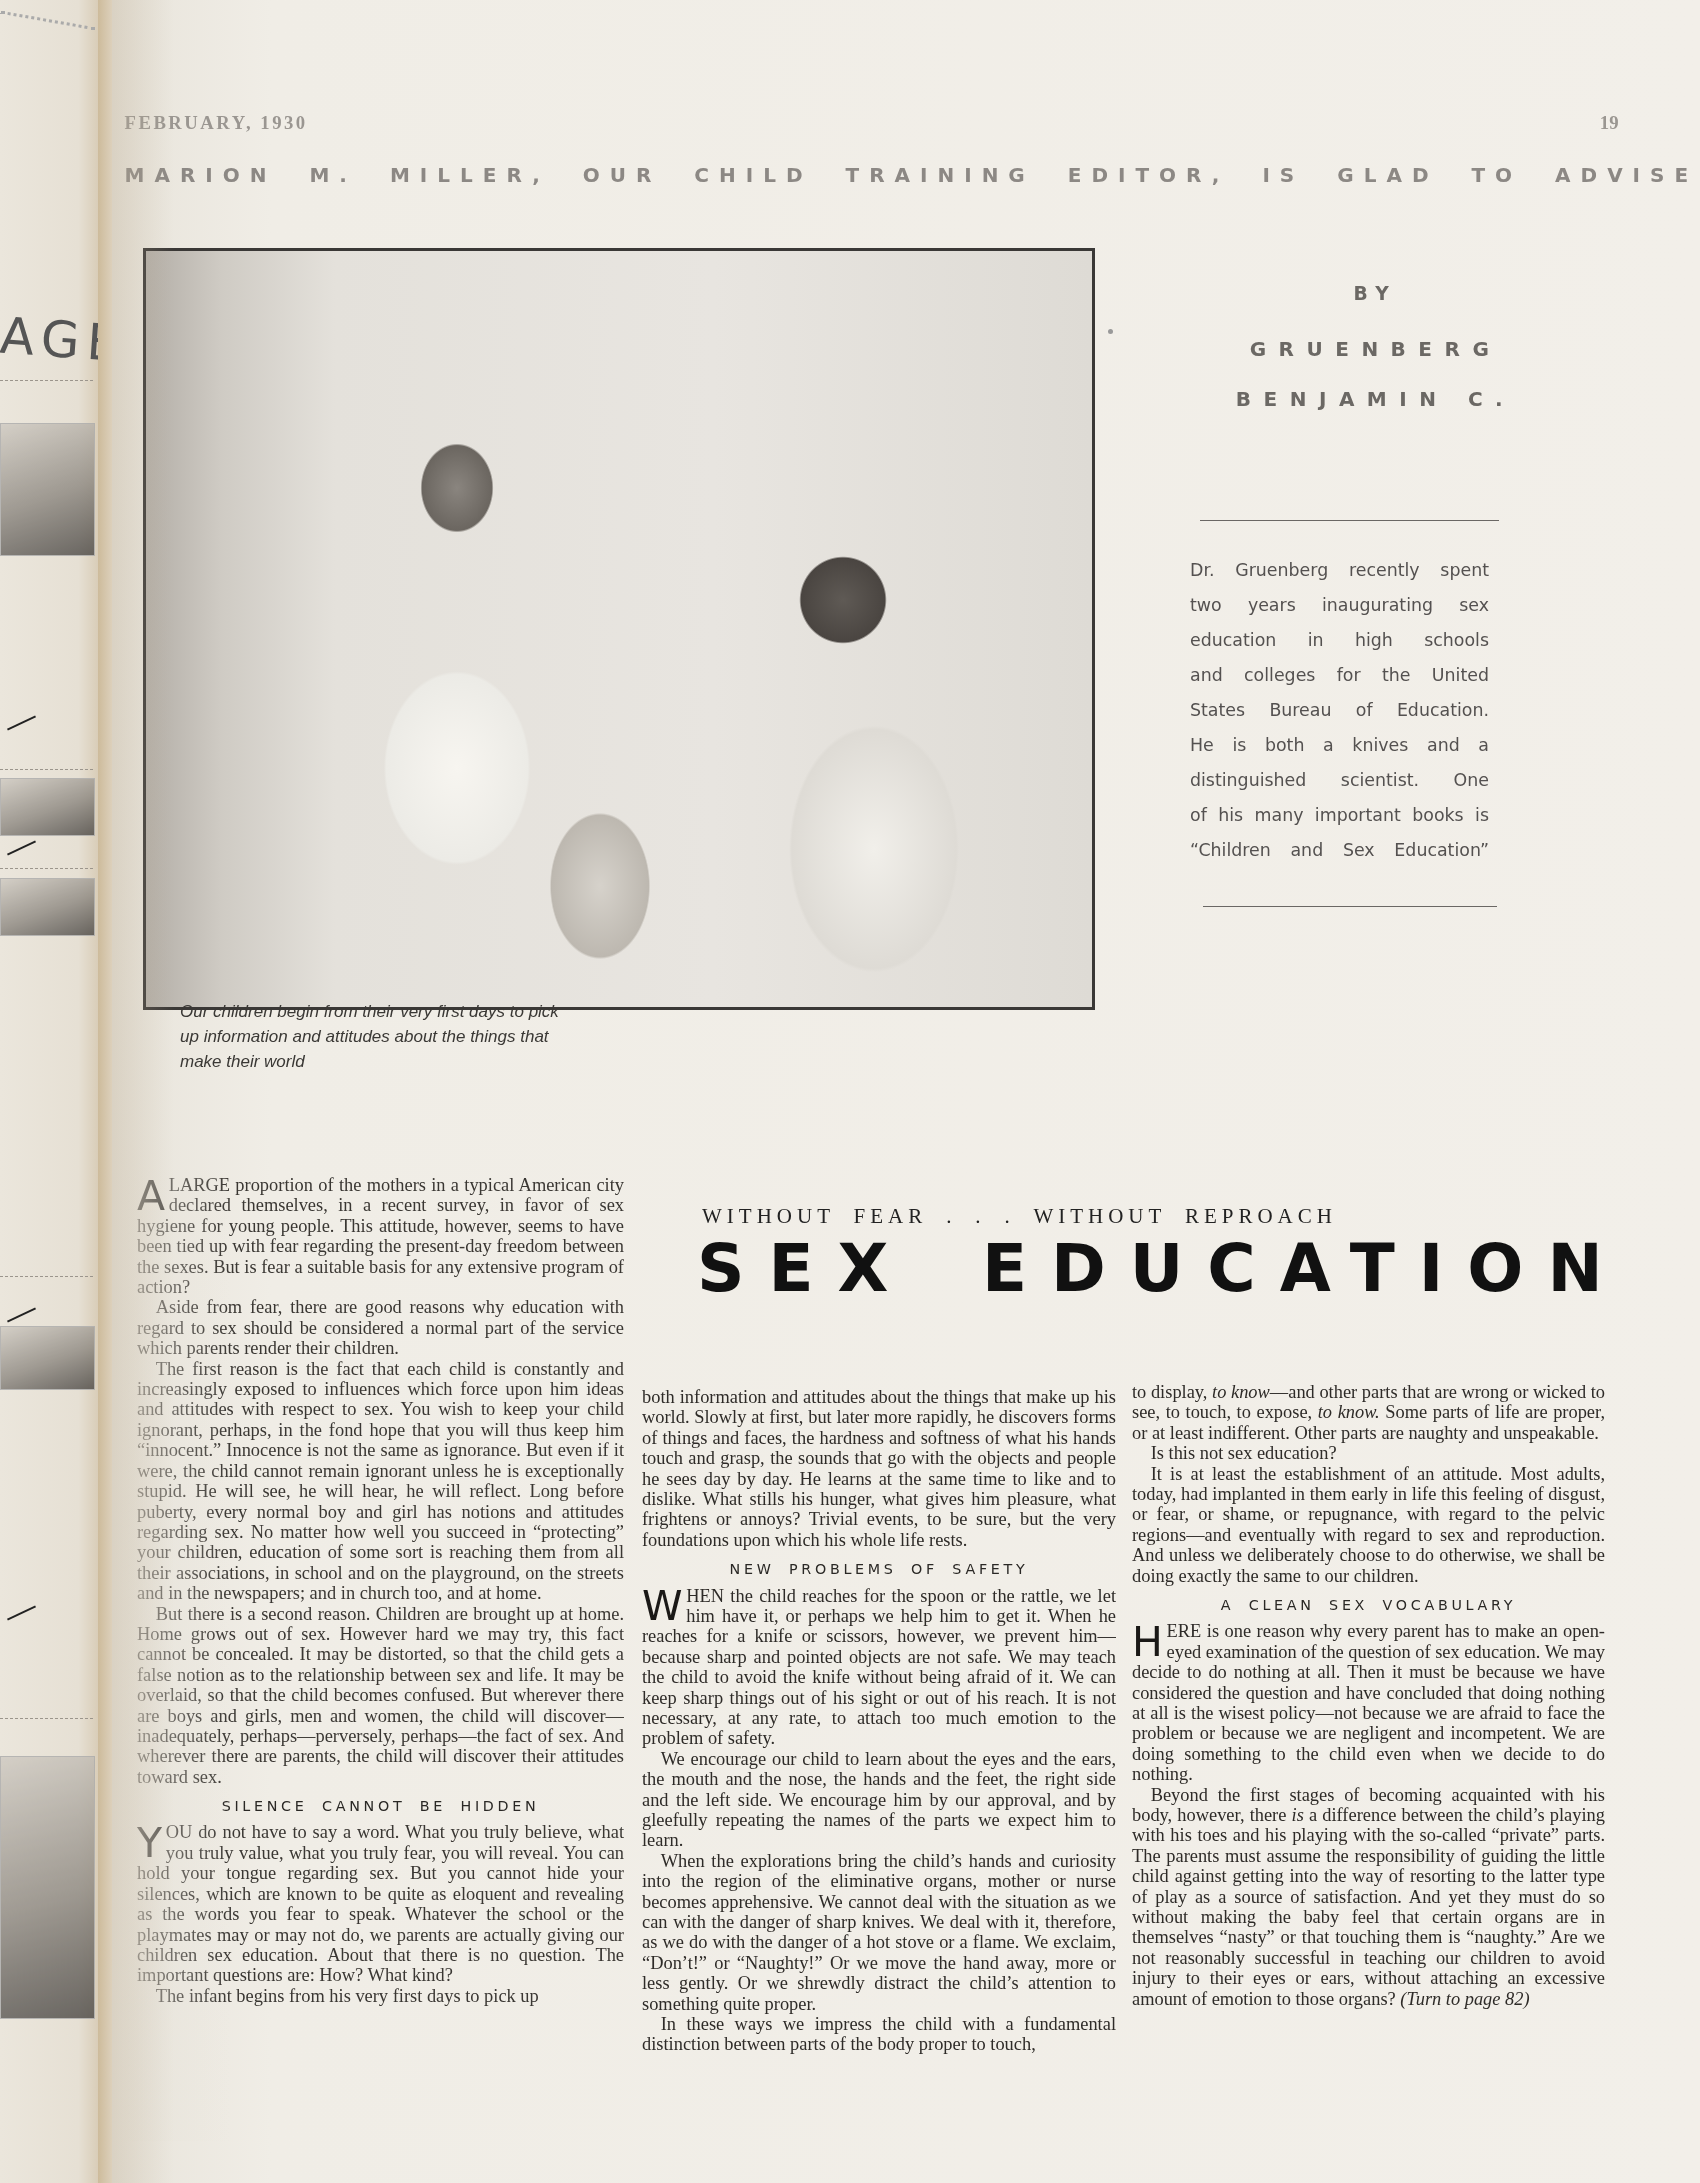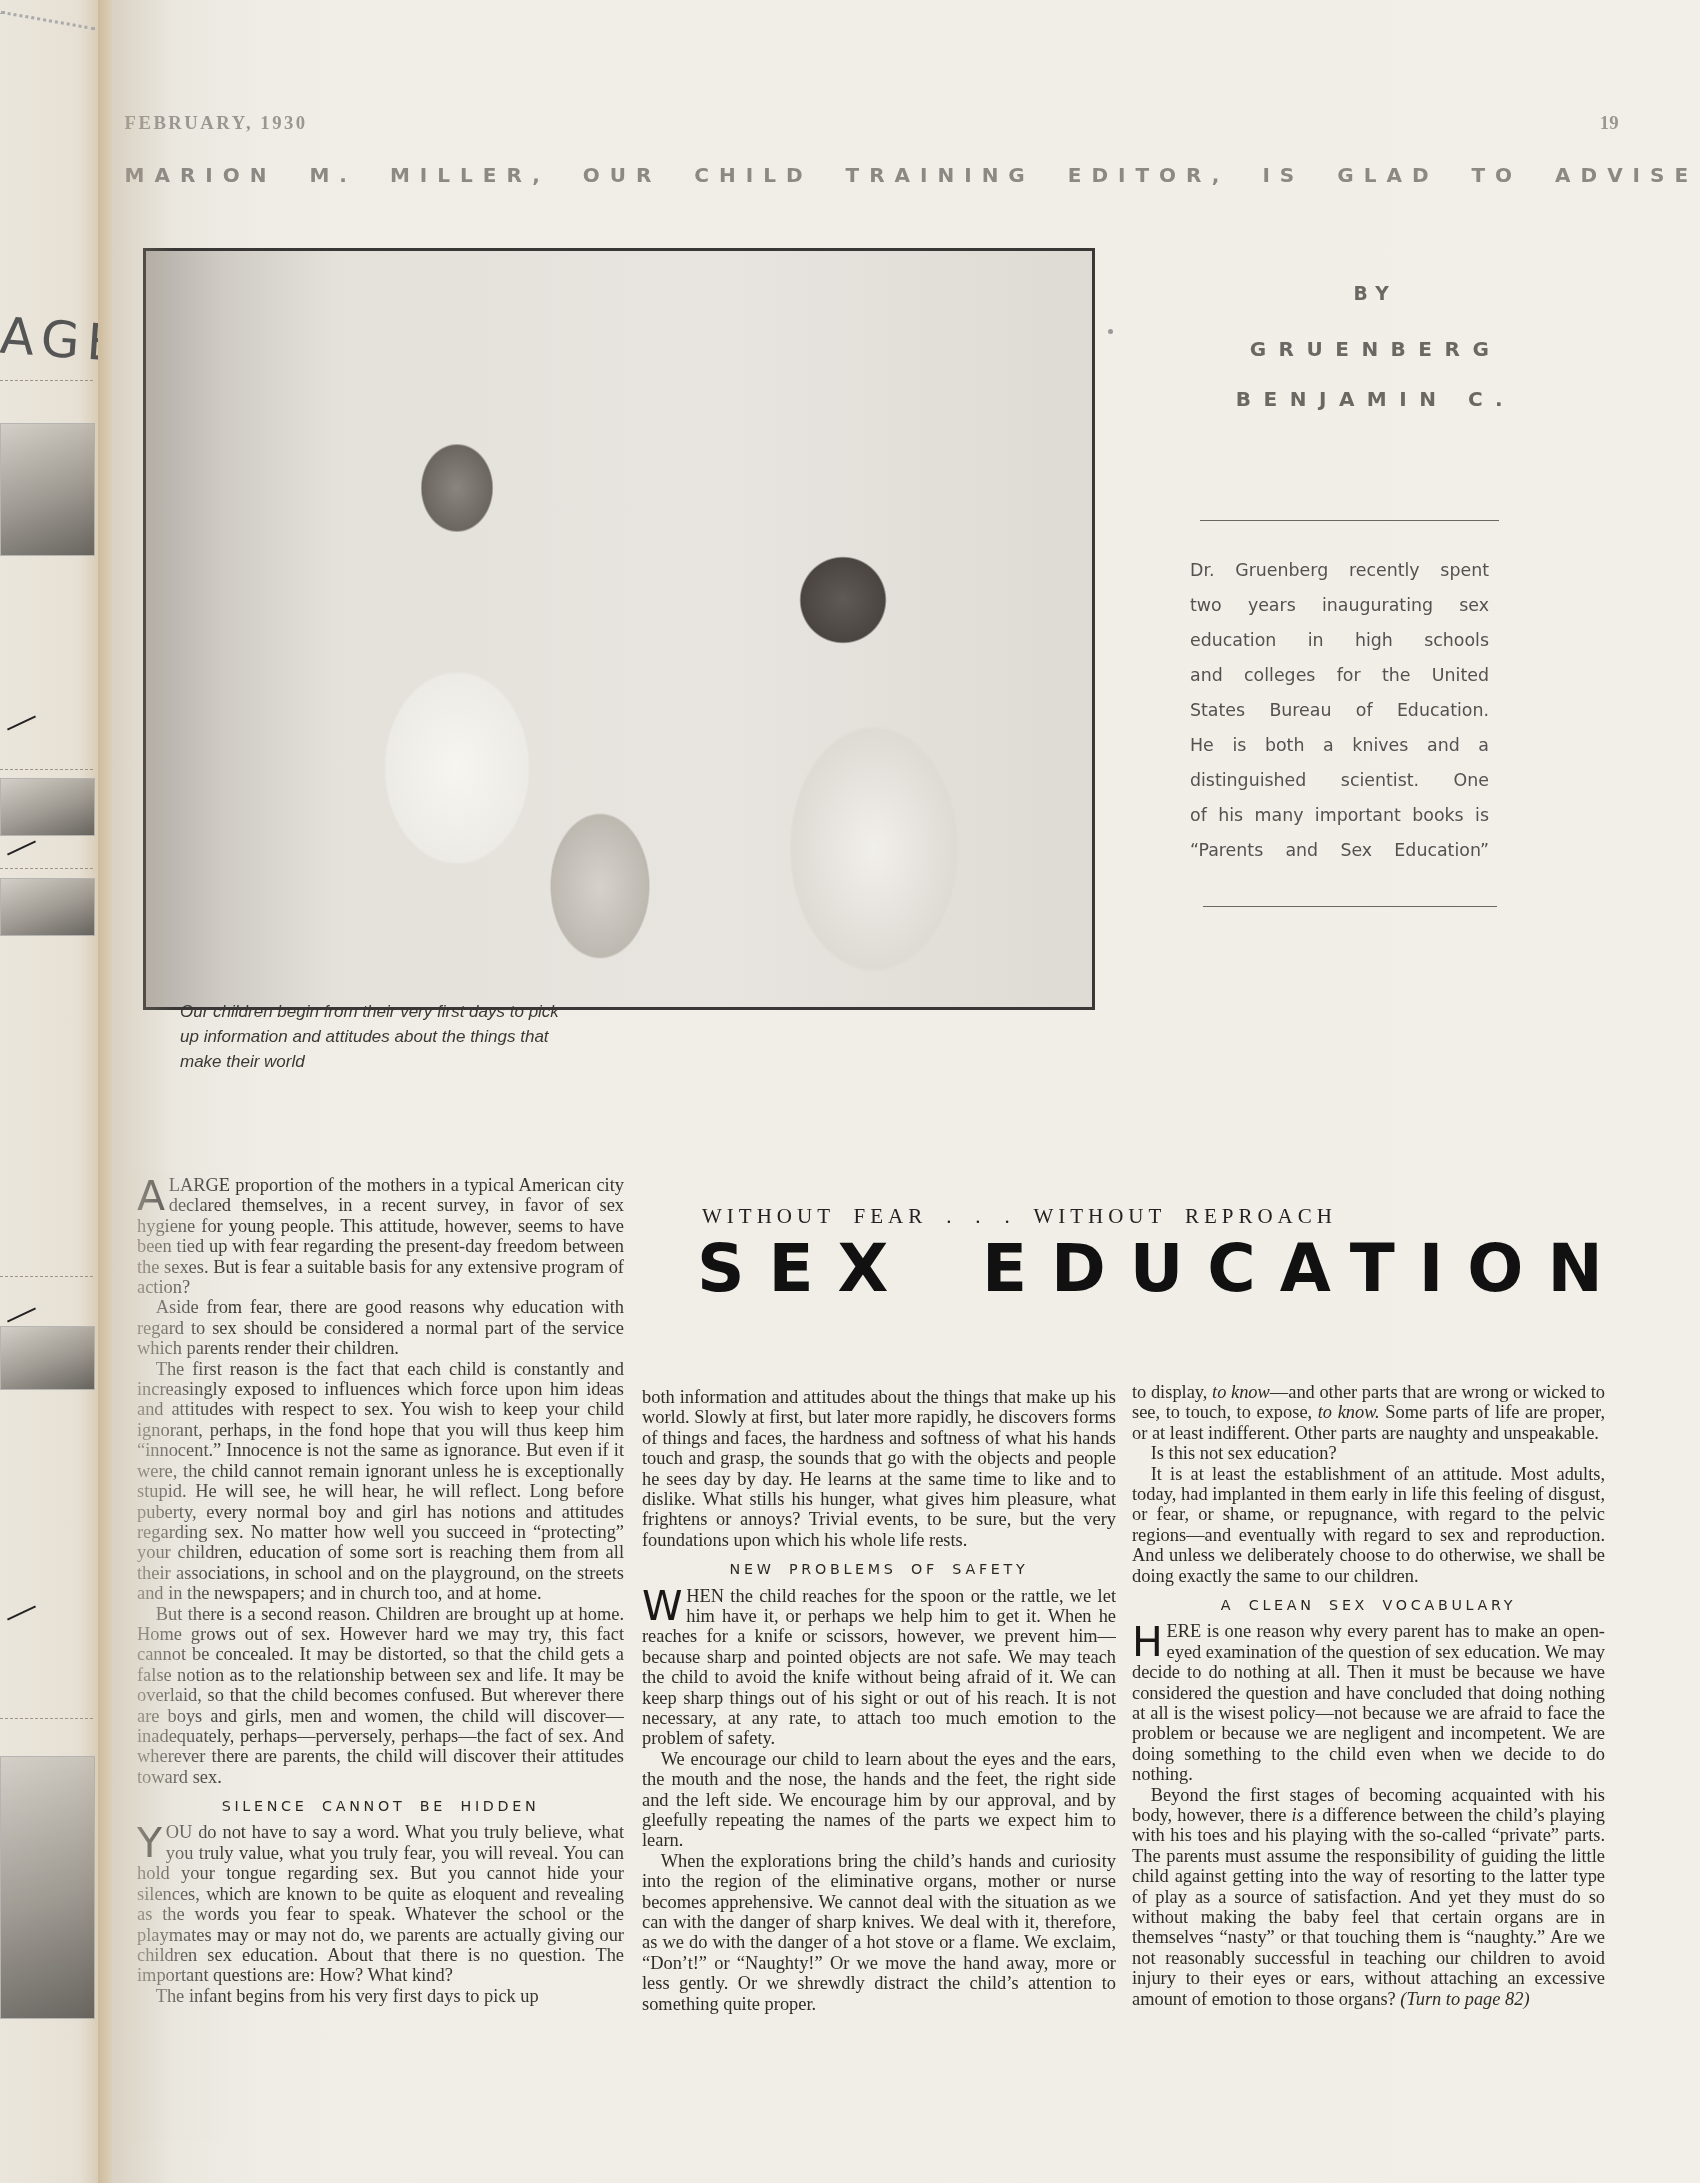--- a/index.html
+++ b/index.html
@@ -158,21 +158,21 @@
   <div class="rule" style="left:1088px; top:520px; width:299px;"></div>
   <div class="bio">
     <div>Dr. Gruenberg recently spent</div>
     <div>two years inaugurating sex</div>
     <div>education in high schools</div>
     <div>and colleges for the United</div>
     <div>States Bureau of Education.</div>
     <div>He is both a knives and a</div>
     <div>distinguished scientist. One</div>
     <div>of his many important books is</div>
-    <div>“Parents and Sex Education”</div>
+    <div>“Children and Sex Education”</div>
   </div>
   <div class="rule" style="left:1091px; top:906px; width:294px;"></div>
 
   <div class="kicker">WITHOUT FEAR . . . WITHOUT REPROACH</div>
   <div class="headline">SEX EDUCATION</div>
 
   <div class="col col1">
     <p class="noindent"><span class="dropcap">A</span><span>LARGE</span><span> proportion of the mothers in a typical American city declared themselves, in a recent survey, in favor of sex hygiene for young people. This attitude, however, seems to have been tied up with fear regarding the present-day freedom between the sexes. But is fear a suitable basis for any extensive program of action?</span></p>
     <p>Aside from fear, there are good reasons why education with regard to sex should be considered a normal part of the service which parents render their children.</p>
     <p>The first reason is the fact that each child is constantly and increasingly exposed to influences which force upon him ideas and attitudes with respect to sex. You wish to keep your child ignorant, perhaps, in the fond hope that you will thus keep him “innocent.” Innocence is not the same as ignorance. But even if it were, the child cannot remain ignorant unless he is exceptionally stupid. He will see, he will hear, he will reflect. Long before puberty, every normal boy and girl has notions and attitudes regarding sex. No matter how well you succeed in “protecting” your children, education of some sort is reaching them from all their associations, in school and on the playground, on the streets and in the newspapers; and in church too, and at home.</p>
@@ -182,20 +182,21 @@
     <p>The infant begins from his very first days to pick up</p>
   </div>
   <div class="col1-fade"></div>
 
   <div class="col col2">
     <p class="noindent">both information and attitudes about the things that make up his world. Slowly at first, but later more rapidly, he discovers forms of things and faces, the hardness and softness of what his hands touch and grasp, the sounds that go with the objects and people he sees day by day. He learns at the same time to like and to dislike. What stills his hunger, what gives him pleasure, what frightens or annoys? Trivial events, to be sure, but the very foundations upon which his whole life rests.</p>
     <div class="subhead">NEW PROBLEMS OF SAFETY</div>
     <p class="noindent"><span class="dropcap">W</span><span>HEN</span><span> the child reaches for the spoon or the rattle, we let him have it, or perhaps we help him to get it. When he reaches for a knife or scissors, however, we prevent him—because sharp and pointed objects are not safe. We may teach the child to avoid the knife without being afraid of it. We can keep sharp things out of his sight or out of his reach. It is not necessary, at any rate, to attach too much emotion to the problem of safety.</span></p>
     <p>We encourage our child to learn about the eyes and the ears, the mouth and the nose, the hands and the feet, the right side and the left side. We encourage him by our approval, and by gleefully repeating the names of the parts we expect him to learn.</p>
     <p>When the explorations bring the child’s hands and curiosity into the region of the eliminative organs, mother or nurse becomes apprehensive. We cannot deal with the situation as we can with the danger of sharp knives. We deal with it, therefore, as we do with the danger of a hot stove or a flame. We exclaim, “Don’t!” or “Naughty!” Or we move the hand away, more or less gently. Or we shrewdly distract the child’s attention to something quite proper.</p>
+    <p>In these ways we impress the child with a fundamental distinction between parts of the body proper to touch,</p>
   </div>
 
   <div class="col col3">
     <p class="noindent"><span>to display, </span><em>to know</em><span>—and other parts that are wrong or wicked to see, to touch, to expose, </span><em>to know.</em><span> Some parts of life are proper, or at least indifferent. Other parts are naughty and unspeakable.</span></p>
     <p>Is this not sex education?</p>
     <p>It is at least the establishment of an attitude. Most adults, today, had implanted in them early in life this feeling of disgust, or fear, or shame, or repugnance, with regard to the pelvic regions—and eventually with regard to sex and reproduction. And unless we deliberately choose to do otherwise, we shall be doing exactly the same to our children.</p>
     <div class="subhead">A CLEAN SEX VOCABULARY</div>
     <p class="noindent"><span class="dropcap">H</span><span>ERE</span><span> is one reason why every parent has to make an open-eyed examination of the question of sex education. We may decide to do nothing at all. Then it must be because we have considered the question and have concluded that doing nothing at all is the wisest policy—not because we are afraid to face the problem or because we are negligent and incompetent. We are doing something to the child even when we decide to do nothing.</span></p>
     <p><span>Beyond the first stages of becoming acquainted with his body, however, there </span><em>is</em><span> a difference between the child’s playing with his toes and his playing with the so-called “private” parts. The parents must assume the responsibility of guiding the little child against getting into the way of resorting to the latter type of play as a source of satisfaction. And yet they must do so without making the baby feel that certain organs are in themselves “nasty” or that touching them is “naughty.” Are we not reasonably successful in teaching our children to avoid injury to their eyes or ears, without attaching an excessive amount of emotion to those organs?</span> <span class="turn">(Turn to page 82)</span></p>
   </div>

